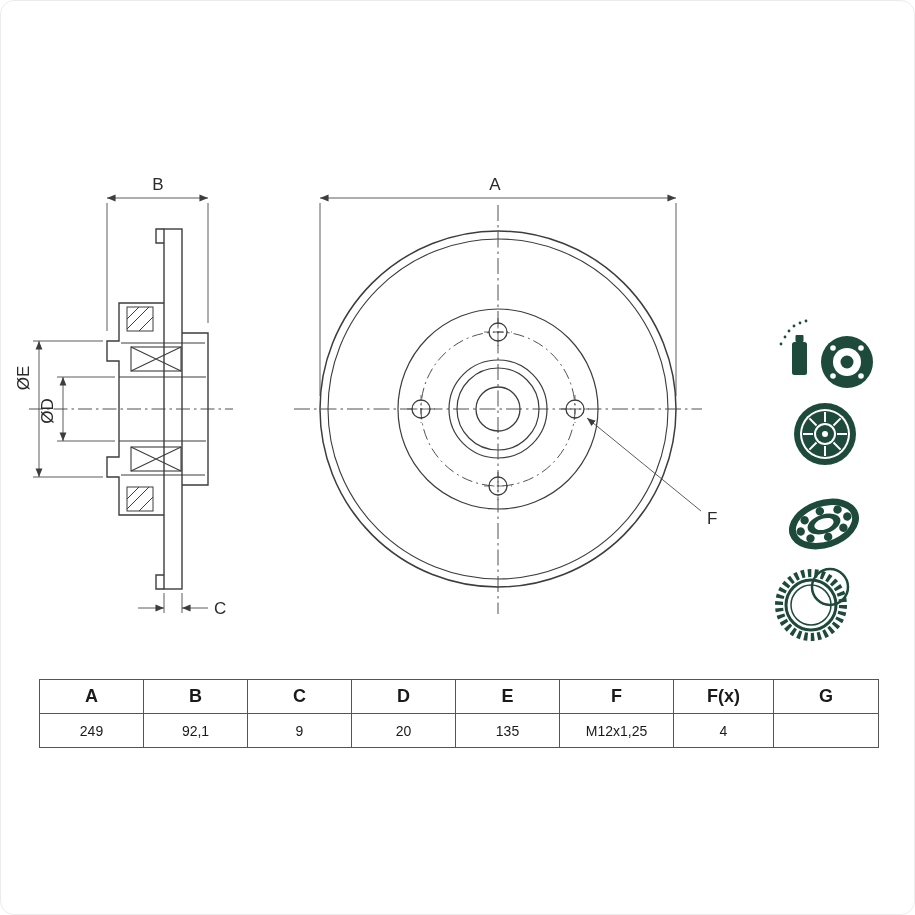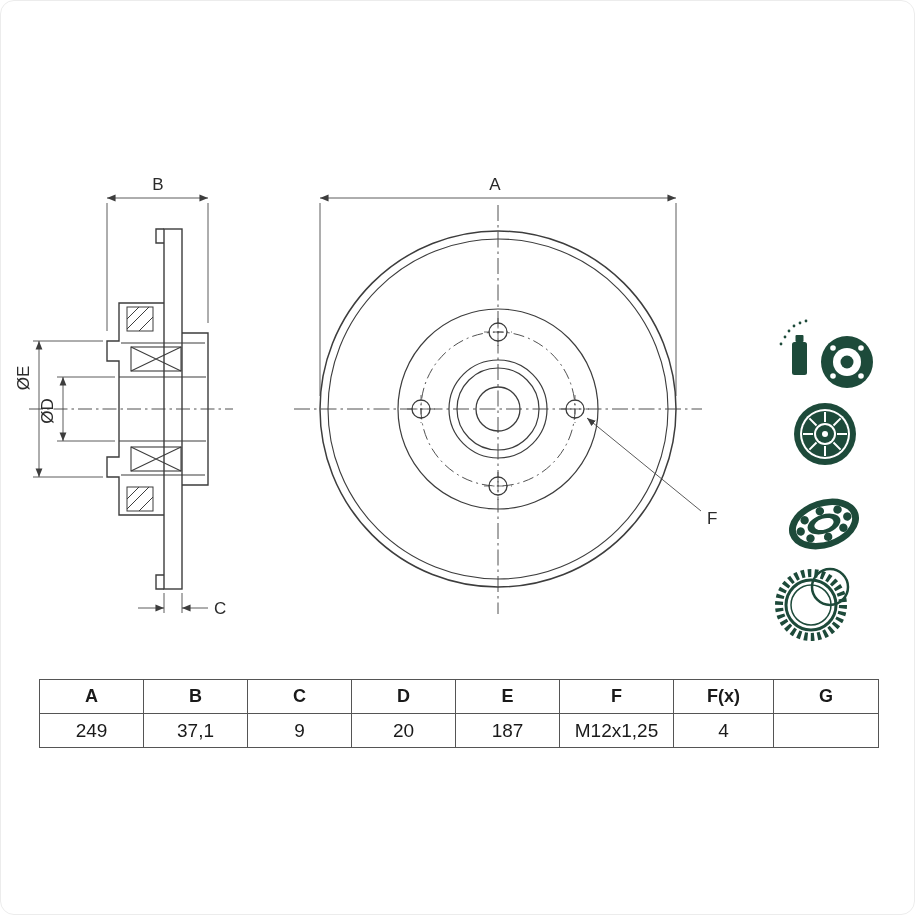--- a/index.html
+++ b/index.html
@@ -24,21 +24,21 @@
   }
   .dim-table th,.dim-table td{
     border:1px solid #555;
     height:33px;
     text-align:center;
     vertical-align:middle;
     color:#1a1a1a;
     padding:0;
   }
   .dim-table th{font-size:18px;font-weight:bold;}
-  .dim-table td{font-size:19px;font-weight:normal;}
+  .dim-table td{font-size:14px;font-weight:normal;}
   svg text{font-family:"Liberation Sans", sans-serif;}
 </style>
 </head>
 <body>
 
 <div class="canvas">
 
   <svg class="drawing" width="915" height="660" viewBox="0 0 915 660">
     <defs>
       <marker id="arr" viewBox="0 0 10 10" refX="9.5" refY="5" markerWidth="10" markerHeight="10" orient="auto-start-reverse">
@@ -207,24 +207,24 @@
         <th>D</th>
         <th>E</th>
         <th>F</th>
         <th>F(x)</th>
         <th>G</th>
       </tr>
     </thead>
     <tbody>
       <tr>
         <td>249</td>
-        <td>37,1</td>
+        <td>92,1</td>
         <td>9</td>
         <td>20</td>
-        <td>187</td>
+        <td>135</td>
         <td>M12x1,25</td>
         <td>4</td>
         <td></td>
       </tr>
     </tbody>
   </table>
 
 </div>
 
 </body></html>

